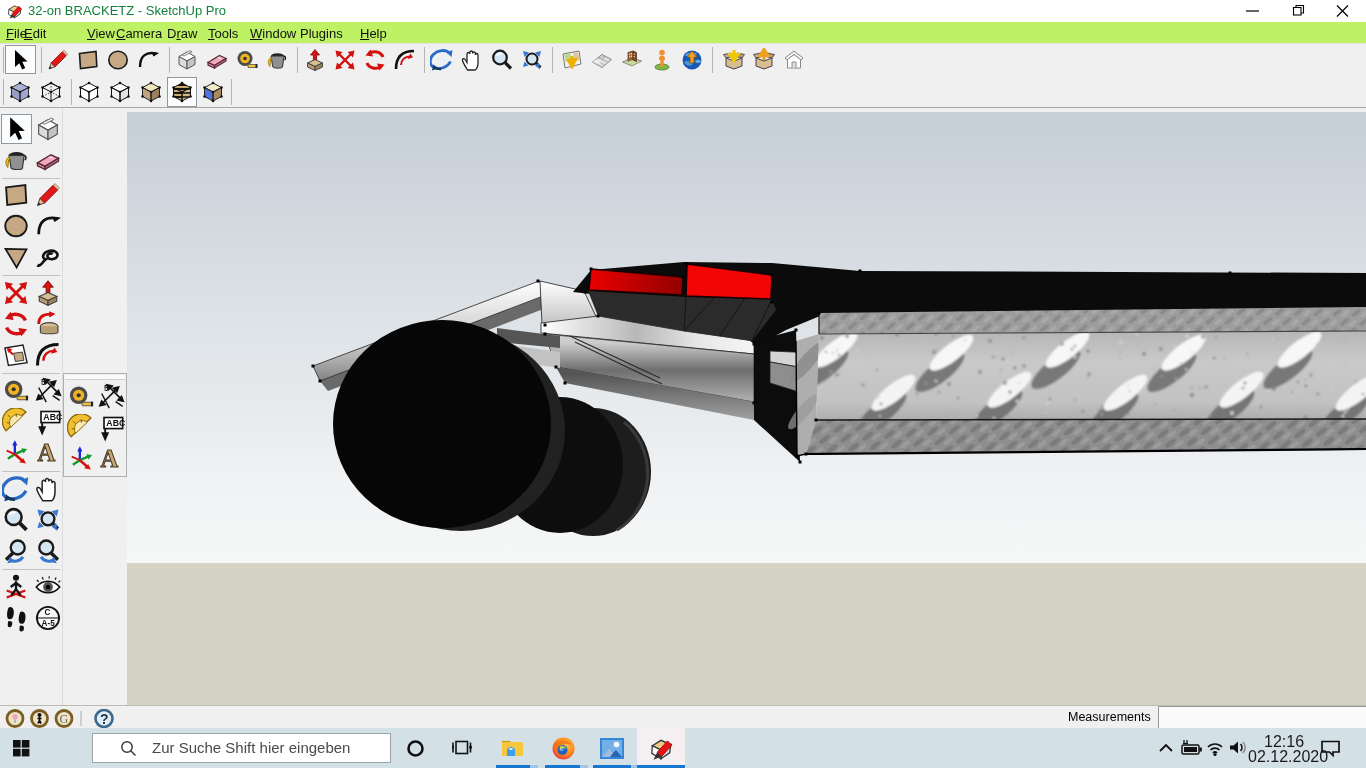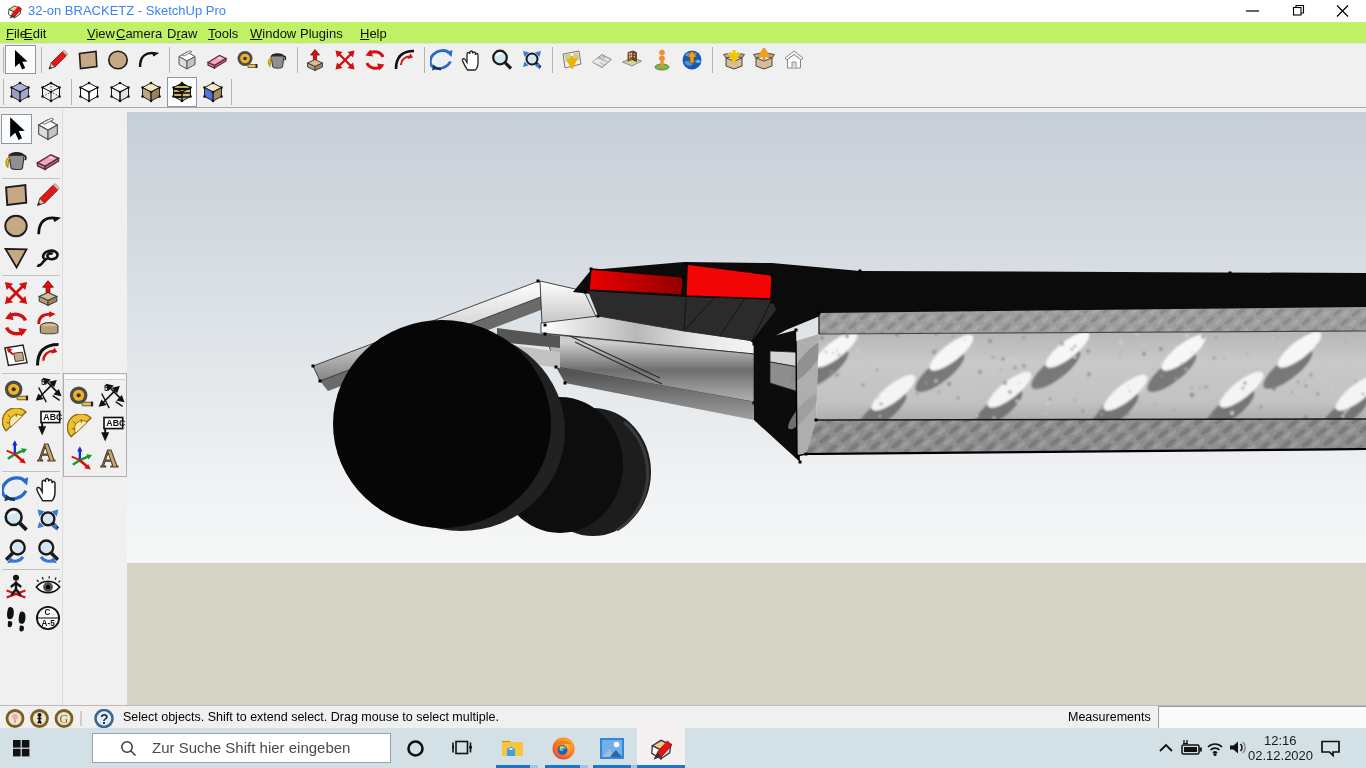--- a/index.html
+++ b/index.html
@@ -1,35 +1,35 @@
 <!DOCTYPE html>
 <html><head><meta charset="utf-8"><style>
 *{margin:0;padding:0;box-sizing:border-box}
 html,body{width:1366px;height:768px;overflow:hidden;font-family:"Liberation Sans",sans-serif;background:#f0f0f0}
 .abs{position:absolute}
 #titlebar{left:0;top:0;width:1366px;height:22px;background:#fff}
-#title{left:28px;top:3px;font-size:13px;color:#3b82f6}
+#title{left:28px;top:3px;font-size:13px;color:#15803d}
 #menubar{left:0;top:22px;width:1366px;height:22px;background:#bef264;border-bottom:1px solid #e3e3e3}
 .mi{position:absolute;top:4px;font-size:13px;color:#111}
 #tbar{left:0;top:44px;width:1366px;height:64px;background:#f0f0f0;border-bottom:1px solid #a8a8a8}
 .ic{position:absolute;width:24px;height:24px}
 .ic28{position:absolute;width:28px;height:28px}
 .vdiv{position:absolute;width:1px;background:#b4b4b4}
 .hdiv{position:absolute;height:1px;background:#c2c2c2}
 .pressed{position:absolute;background:#fafcfe;border:1px solid #90989e}
 #dock{left:0;top:108px;width:127px;height:597px;background:#f0f0f0}
 #canvas{left:127px;top:112px;width:1239px;height:593px}
 #statusbar{left:0;top:705px;width:1366px;height:23px;background:#f0f0f0;border-top:1px solid #bcbcb4}
 #stext{left:123px;top:4px;font-size:12.5px;color:#000}
 #meas{left:1068px;top:4px;font-size:12.5px;color:#000}
 #measbox{left:1158px;top:0;width:208px;height:23px;background:#fafafa;border-left:1px solid #999;border-top:1px solid #999}
 #taskbar{left:0;top:728px;width:1366px;height:40px;background:#d3e1e6}
 #sbox{left:92px;top:5px;width:299px;height:30px;background:#fff;border:1px solid #9aa4a8}
 #stxt{left:152px;top:11px;font-size:15px;color:#4a4a4a}
-.tray{position:absolute;font-size:13px;color:#1a1a1a}
+.tray{position:absolute;font-size:16px;color:#1a1a1a}
 </style></head><body>
 <svg width="0" height="0" style="position:absolute">
     <defs>
 <symbol id="sel" viewBox="0 0 24 24">
         <path d="M7,2 L7,19 L11.3,15.2 L14.2,21.5 L17.2,20 L14.3,13.8 L19.5,13.4 Z" fill="#000"></path>
       </symbol>
 <symbol id="pencil" viewBox="0 0 24 24">
         <g>
           <path d="M3,21 L5.2,14.8 L9.2,18.8 Z" fill="#e8c090" stroke="#333" stroke-width="0.8"></path>
           <path d="M3,21 L4,18.2 L5.8,20 Z" fill="#222"></path>
@@ -982,21 +982,20 @@
       <path d="M10,10.5 L10,14" stroke="#888" stroke-width="1"></path>
 <circle cx="34.5" cy="9.5" r="8" fill="#ece4cc" stroke="#7c5e20" stroke-width="2.8"></circle>
       <circle cx="34.5" cy="6" r="2" fill="#111"></circle>
       <path d="M34.5,8 L34.5,11.5 M34.5,11.5 L33,14.5 M34.5,11.5 L36,14.5 M32.5,9.5 L36.5,9.5" stroke="#111" stroke-width="1.7"></path>
 <circle cx="59" cy="9.5" r="8" fill="#ece4cc" stroke="#7c5e20" stroke-width="2.8"></circle>
       <text x="54.5" y="13.5" font-size="12" font-family="Liberation Serif" fill="#6a6a52">G</text>
 <path d="M76,2 L76,17" stroke="#aaa" stroke-width="1"></path>
 <circle cx="99" cy="9.5" r="8.5" fill="#e4eef6" stroke="#3c678e" stroke-width="2.6"></circle>
       <text x="95" y="14.5" font-size="14" font-weight="bold" fill="#16344e">?</text>
 </svg>
-<div id="stext" class="abs">Select objects. Shift to extend select. Drag mouse to select multiple.</div>
 <div id="meas" class="abs">Measurements</div>
 <div id="measbox" class="abs"></div>
 </div>
 <div id="taskbar" class="abs">
 <svg class="abs" style="left:13px;top:12px" width="17" height="17">
       <rect x="0" y="0" width="7.6" height="7.6" fill="#111"></rect>
       <rect x="8.8" y="0" width="7.6" height="7.6" fill="#111"></rect>
       <rect x="0" y="8.8" width="7.6" height="7.6" fill="#111"></rect>
       <rect x="8.8" y="8.8" width="7.6" height="7.6" fill="#111"></rect>
     </svg>

